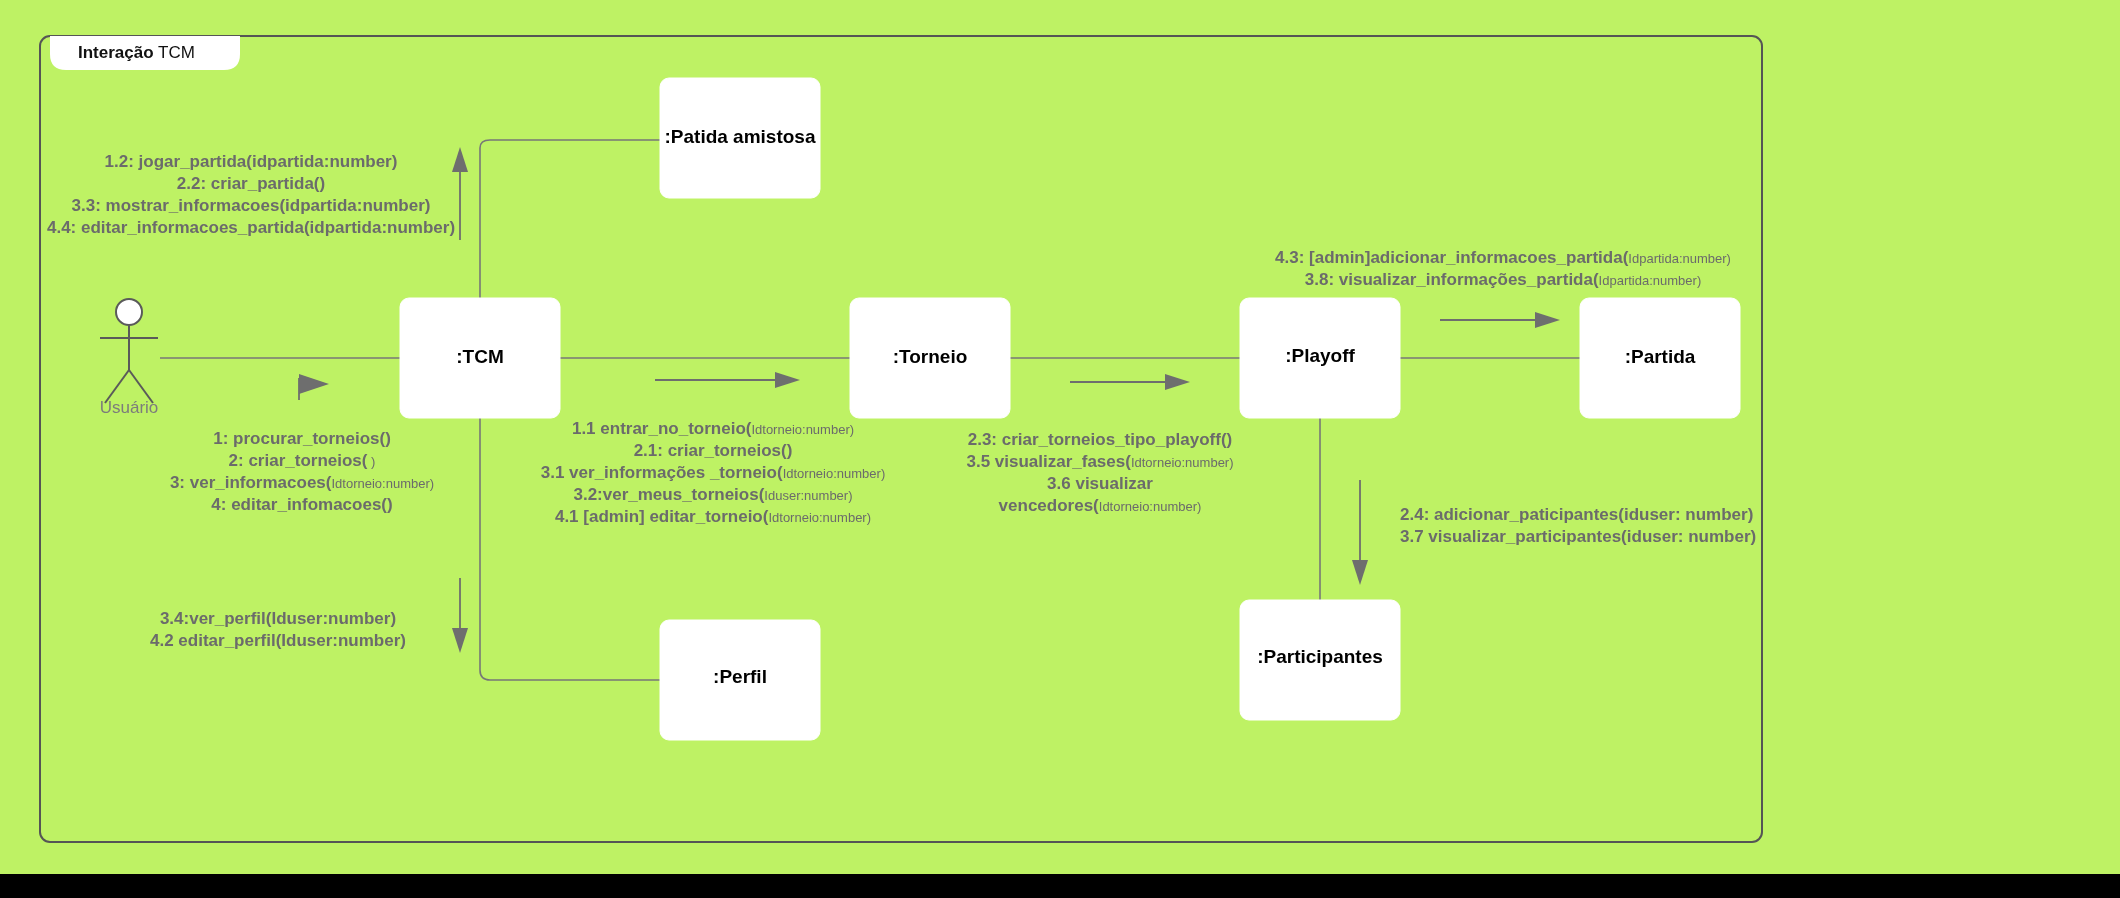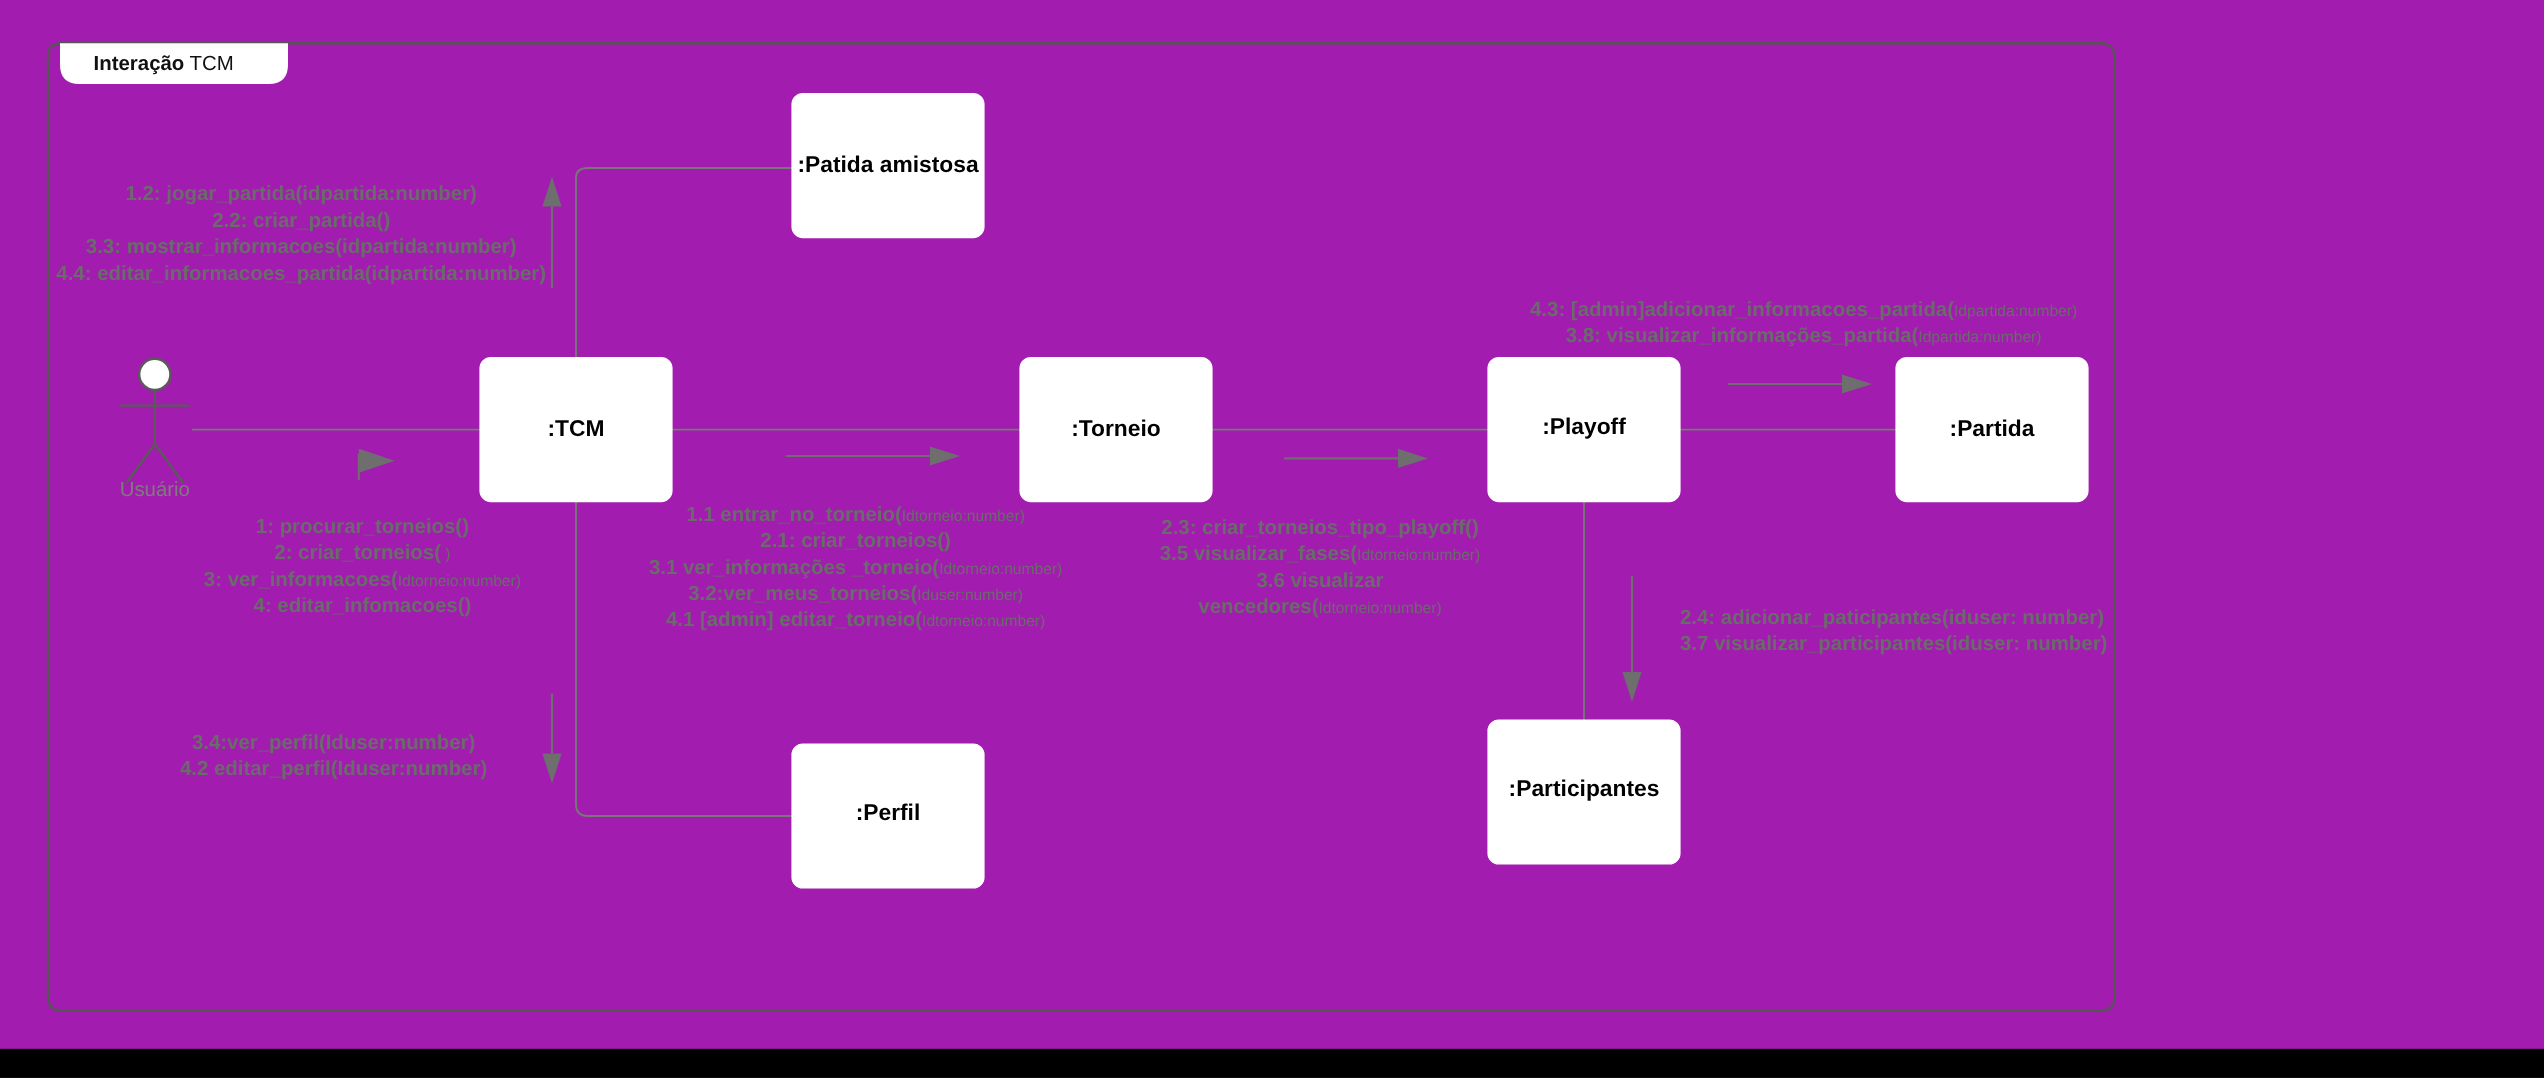--- a/index.html
+++ b/index.html
@@ -10,21 +10,21 @@
   body {
     width: 2120px;
     height: 898px;
     overflow: hidden;
     font-family: "Liberation Sans", sans-serif;
   }
   #stage {
     position: relative;
     width: 2120px;
     height: 874px;
-    background: #a21caf;
+    background: #bef264;
   }
   svg.diagram {
     position: absolute;
     left: 0;
     top: 0;
     width: 2120px;
     height: 898px;
     display: block;
   }
   .frame-rect {

